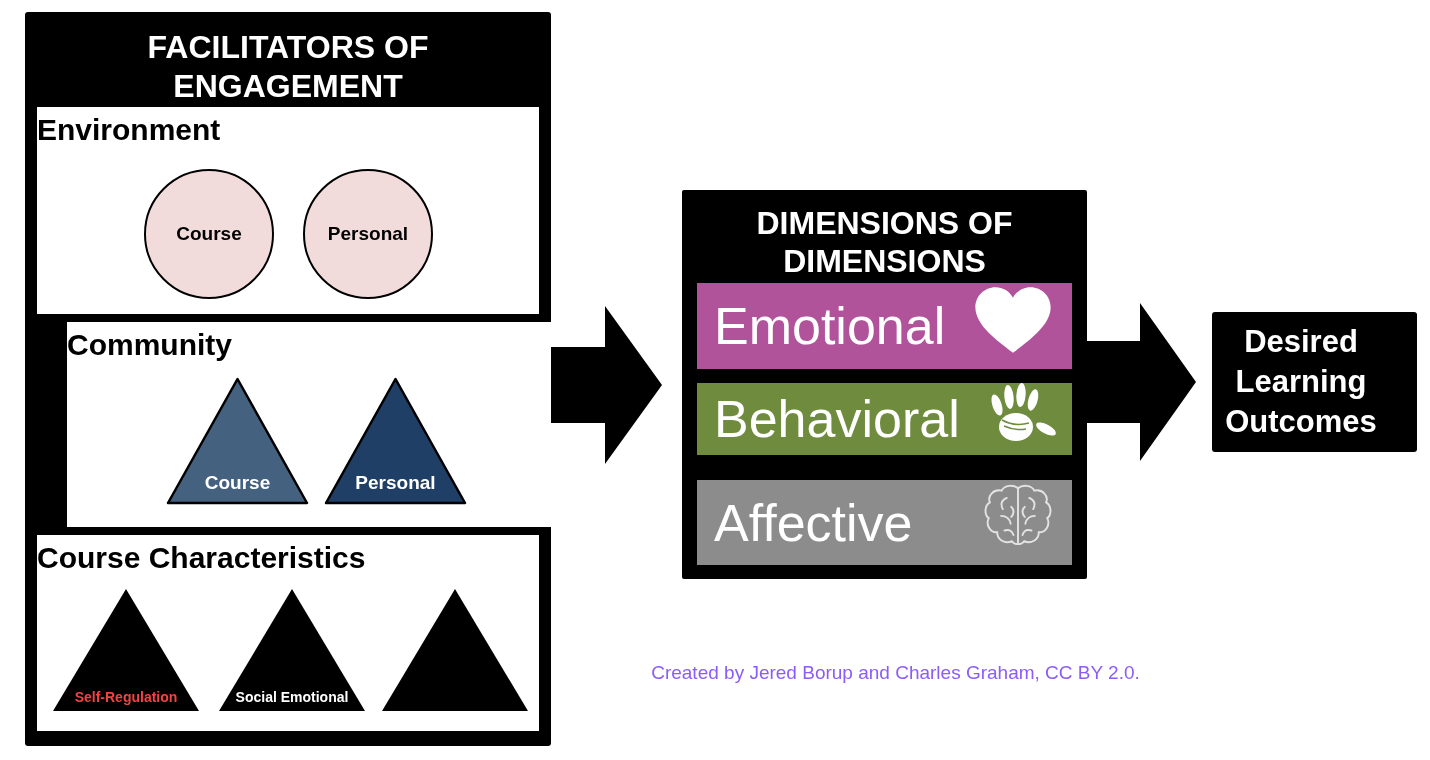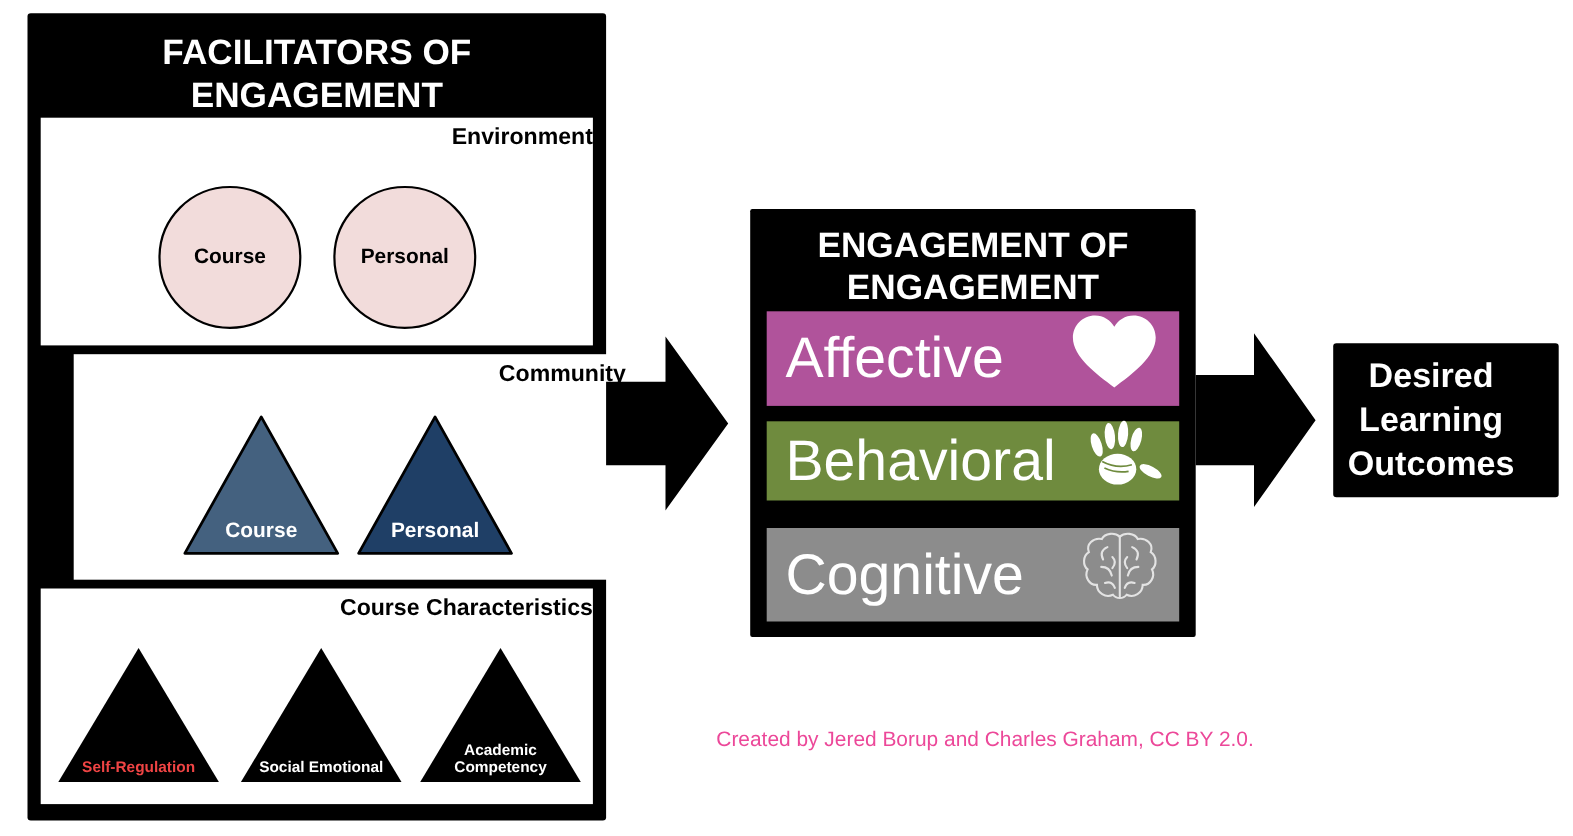--- a/index.html
+++ b/index.html
@@ -9,22 +9,22 @@
   .abs { position:absolute; }
 
   
   .facilitators { left:25px; top:12px; width:526px; height:734px; background:#000; border-radius:3px; }
   .fac-title { position:absolute; top:16px; left:50%; transform:translateX(-50%); width:390px;
                color:#fff; font-size:32px; font-weight:bold; text-align:center; line-height:1.22; }
   .section { position:absolute; left:12px; width:502px; background:#fff; }
   .sec-env { top:95px;  height:207px; }
   .sec-com { top:310px; height:205px;margin-left:30px; }
   .sec-lrn { top:523px; height:196px; }
-  .sec-title { position:absolute; top:6px; width:100%; text-align:right;
-               font-size:21px; font-weight:bold; color:#000; }
+  .sec-title { position:absolute; top:6px; width:100%; text-align:left;
+               font-size:30px; font-weight:bold; color:#000; }
 
   .circle { position:absolute; width:130px; height:130px; border-radius:50%;
             border:2px solid #000; display:flex; align-items:center; justify-content:center;
             font-size:19px; font-weight:bold; }
   .circle-course   { left:107px; top:62px; }
   .circle-personal { left:266px; top:62px; }
 
   .tri-wrap { position:absolute; }
   .tri-wrap svg { display:block; }
   .tri-label { position:absolute; left:50%; transform:translateX(-50%); color:#fff;
@@ -51,21 +51,21 @@
   .icon-hand  { right:10px; }
   .icon-brain { right:18px; }
 
   
   .outcomes { left:1212px; top:312px; width:205px; height:140px; background:#000; border-radius:3px;
               display:flex; align-items:center; justify-content:flex-start; }
   .outcomes-text { width:178px; text-align:center; color:#fff; font-size:31px;
                    font-weight:bold; line-height:1.3; }
 
   
-  .caption { left:608px; top:662px; width:575px; text-align:center; font-size:19px; color:#ec4899; }
+  .caption { left:608px; top:662px; width:575px; text-align:center; font-size:19px; color:#8b5cf6; }
 
   .arrows { left:0; top:0; pointer-events:none; }
 </style>
 </head>
 <body>
 
 <div class="canvas">
 
   <div class="abs facilitators">
     <div class="fac-title">FACILITATORS OF ENGAGEMENT</div>
@@ -107,35 +107,34 @@
       <div class="tri-wrap lrn-tri lrn-2">
         <svg width="150" height="126" viewBox="0 0 150 126">
           <polygon points="75,2 148,124 2,124" fill="#000000"></polygon>
         </svg>
         <div class="tri-label lrn-label" style="color: rgb(255, 255, 255);">Social Emotional</div>
       </div>
       <div class="tri-wrap lrn-tri lrn-3">
         <svg width="150" height="126" viewBox="0 0 150 126">
           <polygon points="75,2 148,124 2,124" fill="#000000"></polygon>
         </svg>
-        <div class="tri-label lrn-label" style="color: rgb(255, 255, 255);">Academic Competency</div>
       </div>
     </div>
   </div>
 
   <svg class="abs arrows" width="1430" height="760" viewBox="0 0 1430 760">
     <polygon points="551,347 605,347 605,306 662,385 605,464 605,423 551,423" fill="#000000"></polygon>
     <polygon points="1087,341 1140,341 1140,303 1196,382 1140,461 1140,423 1087,423" fill="#000000"></polygon>
   </svg>
 
   <div class="abs dimensions">
-    <div class="dim-title">ENGAGEMENT OF ENGAGEMENT</div>
+    <div class="dim-title">DIMENSIONS OF DIMENSIONS</div>
 
     <div class="dim-row row-affective" style="background-color: rgb(176, 83, 155);">
-      <span>Affective</span>
+      <span>Emotional</span>
       <span class="dim-icon icon-heart">
         <svg width="78" height="68" viewBox="0 0 32 28">
           <path d="M16 27.5 C9.5 22.6 0.5 16.2 0.5 8.8 C0.5 4.2 4.2 0.5 8.8 0.5 C11.9 0.5 14.6 2.2 16 4.8 C17.4 2.2 20.1 0.5 23.2 0.5 C27.8 0.5 31.5 4.2 31.5 8.8 C31.5 16.2 22.5 22.6 16 27.5 Z" fill="#ffffff"></path>
         </svg>
       </span>
     </div>
 
     <div class="dim-row row-behavioral" style="background-color: rgb(111, 139, 62);">
       <span>Behavioral</span>
       <span class="dim-icon icon-hand">
@@ -147,21 +146,21 @@
             <ellipse cx="41" cy="13" rx="4.6" ry="12" transform="rotate(4 41 13)"></ellipse>
             <ellipse cx="53" cy="18" rx="4.6" ry="11" transform="rotate(15 53 18)"></ellipse>
             <ellipse cx="66" cy="47" rx="11" ry="4.6" transform="rotate(28 66 47)"></ellipse>
           </g>
           <path d="M22 38 q13 7 27 3 M24 44 q11 5 22 3" fill="none" stroke="#6f8b3e" stroke-width="1.6"></path>
         </svg>
       </span>
     </div>
 
     <div class="dim-row row-cognitive" style="background-color: rgb(140, 140, 140);">
-      <span>Cognitive</span>
+      <span>Affective</span>
       <span class="dim-icon icon-brain">
         <svg width="72" height="68" viewBox="0 0 64 60">
           <g fill="none" stroke-width="1.7" stroke-linecap="round" stroke="#e3e3e3">
             <path d="M32 4.5 C28 1 20 1.5 17.5 6.5 C10.5 5 4.5 11 7 17 C2 20 2 28 6 31 C3 37 7.5 44 13.5 43.5 C13.5 50 20.5 54.5 26.5 51.5 C29 55 35 55 37.5 51.5 C43.5 54.5 50.5 50 50.5 43.5 C56.5 44 61 37 58 31 C62 28 62 20 57 17 C59.5 11 53.5 5 46.5 6.5 C44 1.5 36 1 32 4.5 Z"></path>
             <path d="M32 5 L32 53"></path>
             <path d="M22 13 q-7 3 -3.5 10"></path>
             <path d="M42 13 q7 3 3.5 10"></path>
             <path d="M17 29 q7 0 8.5 7"></path>
             <path d="M47 29 q-7 0 -8.5 7"></path>
             <path d="M26 21 q4 4 0 9"></path>

